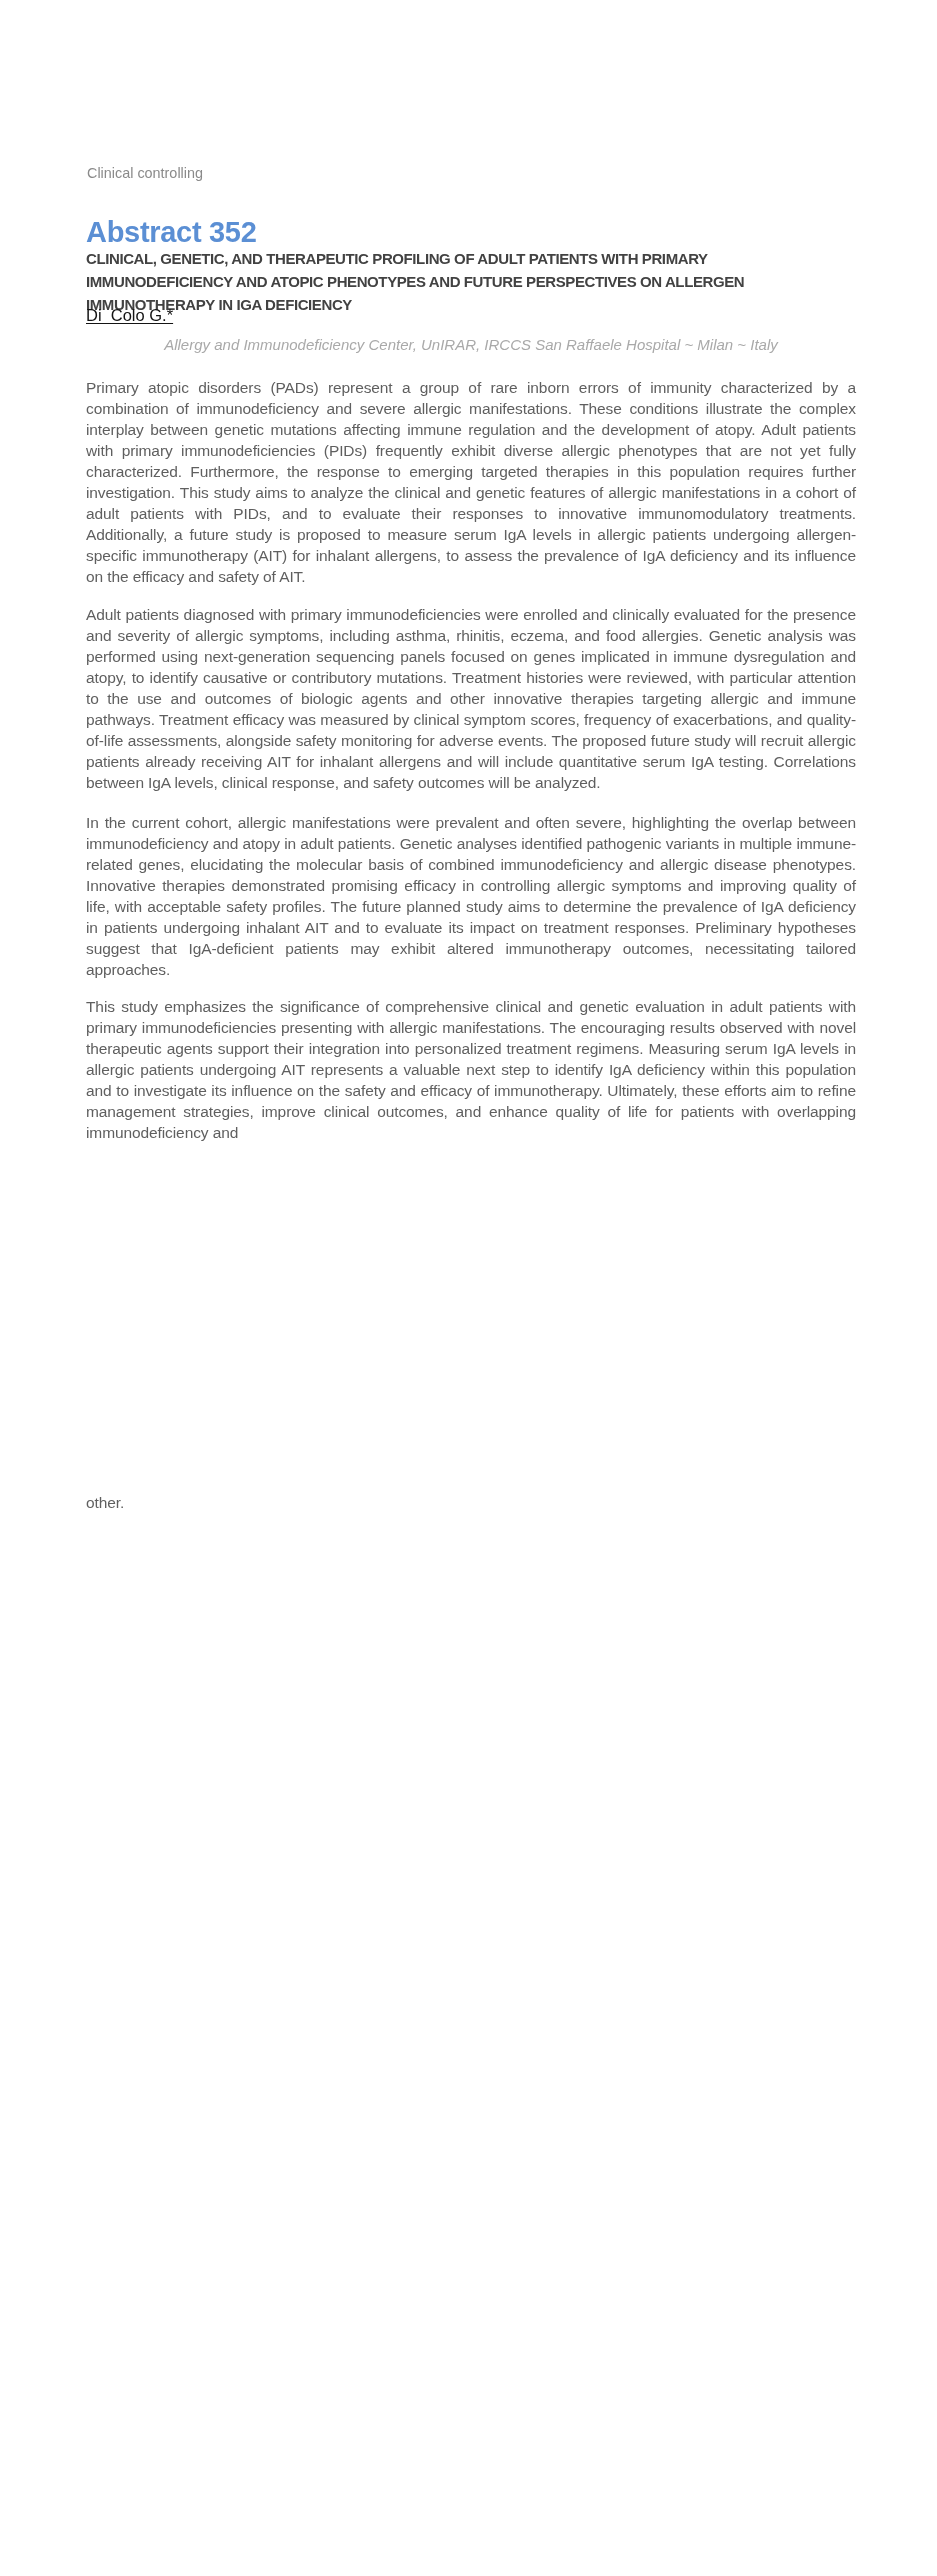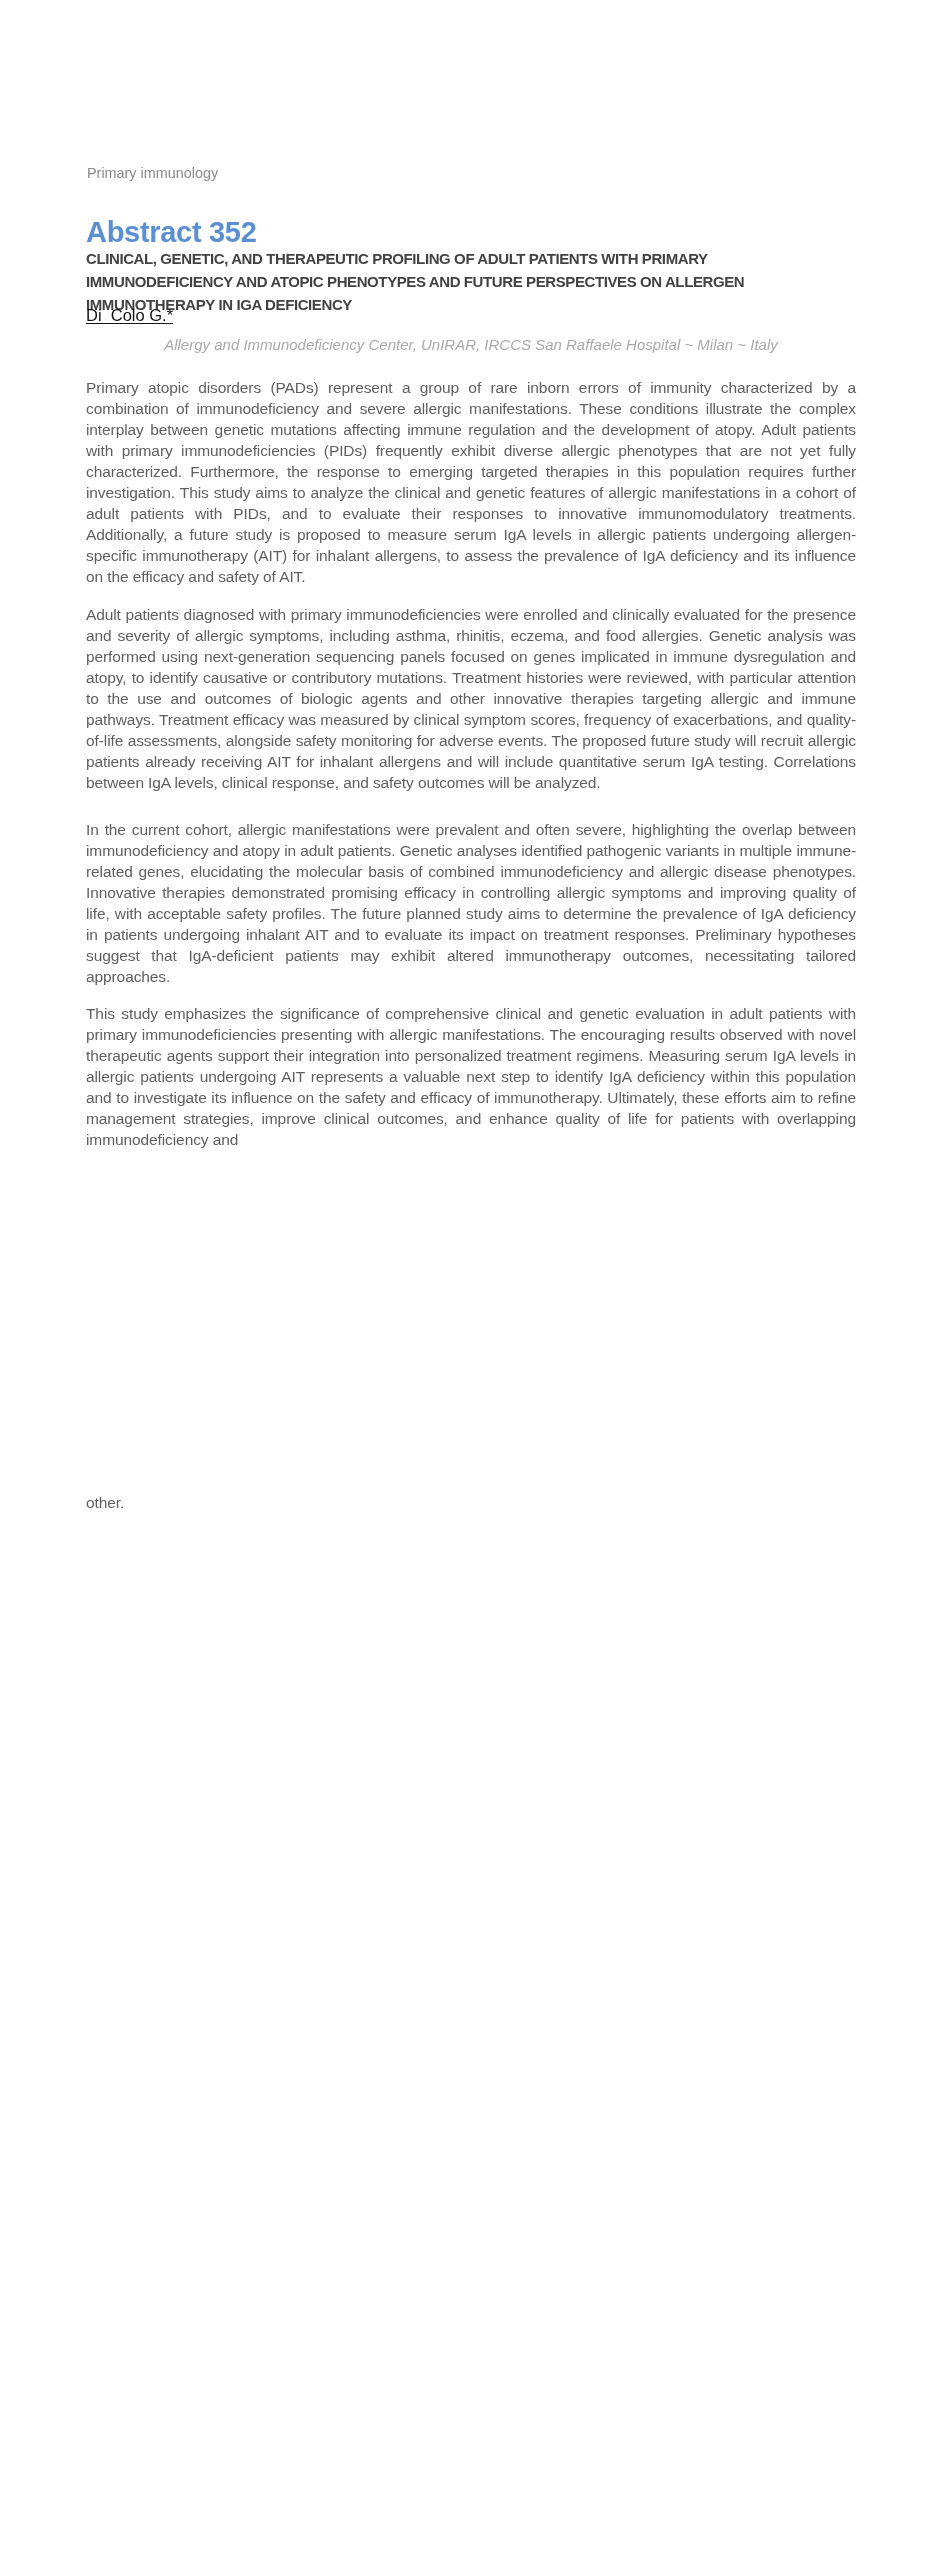--- a/index.html
+++ b/index.html
@@ -77,39 +77,39 @@
     line-height: 21px;
     color: #5f5f5f;
     letter-spacing: -0.1px;
     text-align: justify;
   }
   .abstract-body p {
     margin: 0;
     padding: 0;
   }
   .abstract-body p.para-2 { margin-top: 17px; }
-  .abstract-body p.para-3 { margin-top: 26px; }
+  .abstract-body p.para-3 { margin-top: 19px; }
   .abstract-body p.para-4 { margin-top: 16px; }
   .page-continuation {
     position: absolute;
     left: 86px;
     top: 1492px;
     width: 770px;
     font-size: 15.5px;
     line-height: 21px;
     color: #5f5f5f;
     letter-spacing: -0.1px;
   }
 </style>
 </head>
 <body>
 
 <div class="document">
 
-  <div class="category-tag">Primary immunology</div>
+  <div class="category-tag">Clinical controlling</div>
 
   <h1 class="abstract-heading">Abstract 352</h1>
 
   <h2 class="abstract-title">CLINICAL, GENETIC, AND THERAPEUTIC PROFILING OF ADULT PATIENTS WITH PRIMARY IMMUNODEFICIENCY AND ATOPIC PHENOTYPES AND FUTURE PERSPECTIVES ON ALLERGEN IMMUNOTHERAPY IN IGA DEFICIENCY</h2>
 
   <div class="author-line">Di  Colo G.*</div>
 
   <div class="affiliation-line">Allergy and Immunodeficiency Center, UnIRAR, IRCCS San Raffaele Hospital ~ Milan ~ Italy</div>
 
   <div class="abstract-body">

